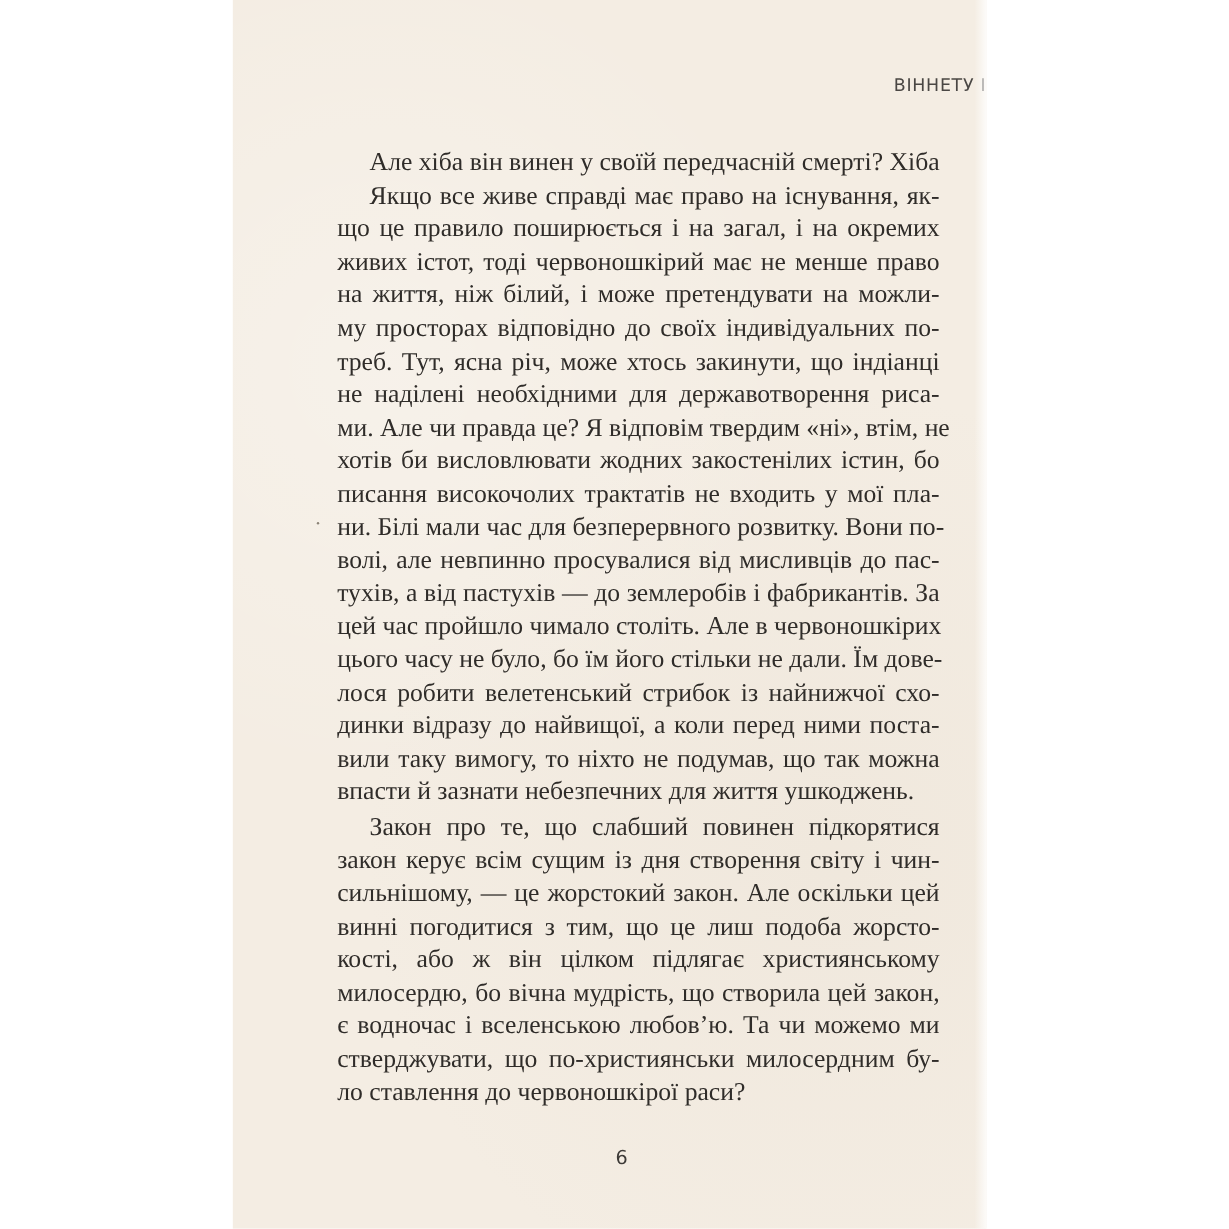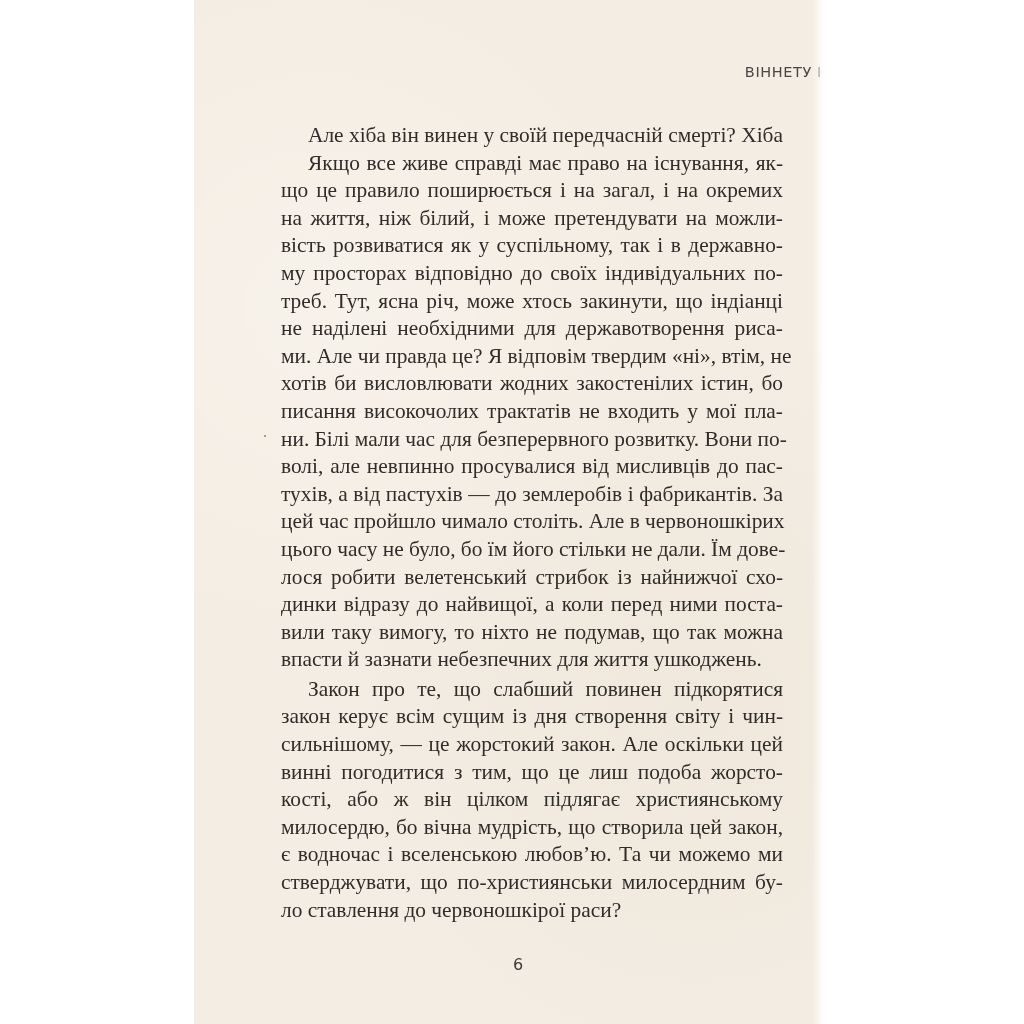--- a/index.html
+++ b/index.html
@@ -110,22 +110,22 @@
 
     <div class="body-text">
 
       <div class="paragraph">
         <span class="line indent">Але хіба він винен у своїй передчасній смерті? Хіба</span>
       </div>
 
       <div class="paragraph">
         <span class="line indent">Якщо все живе справді має право на існування, як-</span>
         <span class="line">що це правило поширюється і на загал, і на окремих</span>
+        <span class="line">живих істот, тоді червоношкірий має не менше право</span>
         <span class="line">на життя, ніж білий, і може претендувати на можли-</span>
-        <span class="line">вість розвиватися як у суспільному, так і в державно-</span>
         <span class="line">му просторах відповідно до своїх індивідуальних по-</span>
         <span class="line">треб. Тут, ясна річ, може хтось закинути, що індіанці</span>
         <span class="line">не наділені необхідними для державотворення риса-</span>
         <span class="line">ми. Але чи правда це? Я відповім твердим «ні», втім, не</span>
         <span class="line">хотів би висловлювати жодних закостенілих істин, бо</span>
         <span class="line">писання високочолих трактатів не входить у мої пла-</span>
         <span class="line">ни. Білі мали час для безперервного розвитку. Вони по-</span>
         <span class="line">волі, але невпинно просувалися від мисливців до пас-</span>
         <span class="line">тухів, а від пастухів — до землеробів і фабрикантів. За</span>
         <span class="line">цей час пройшло чимало століть. Але в червоношкірих</span>

